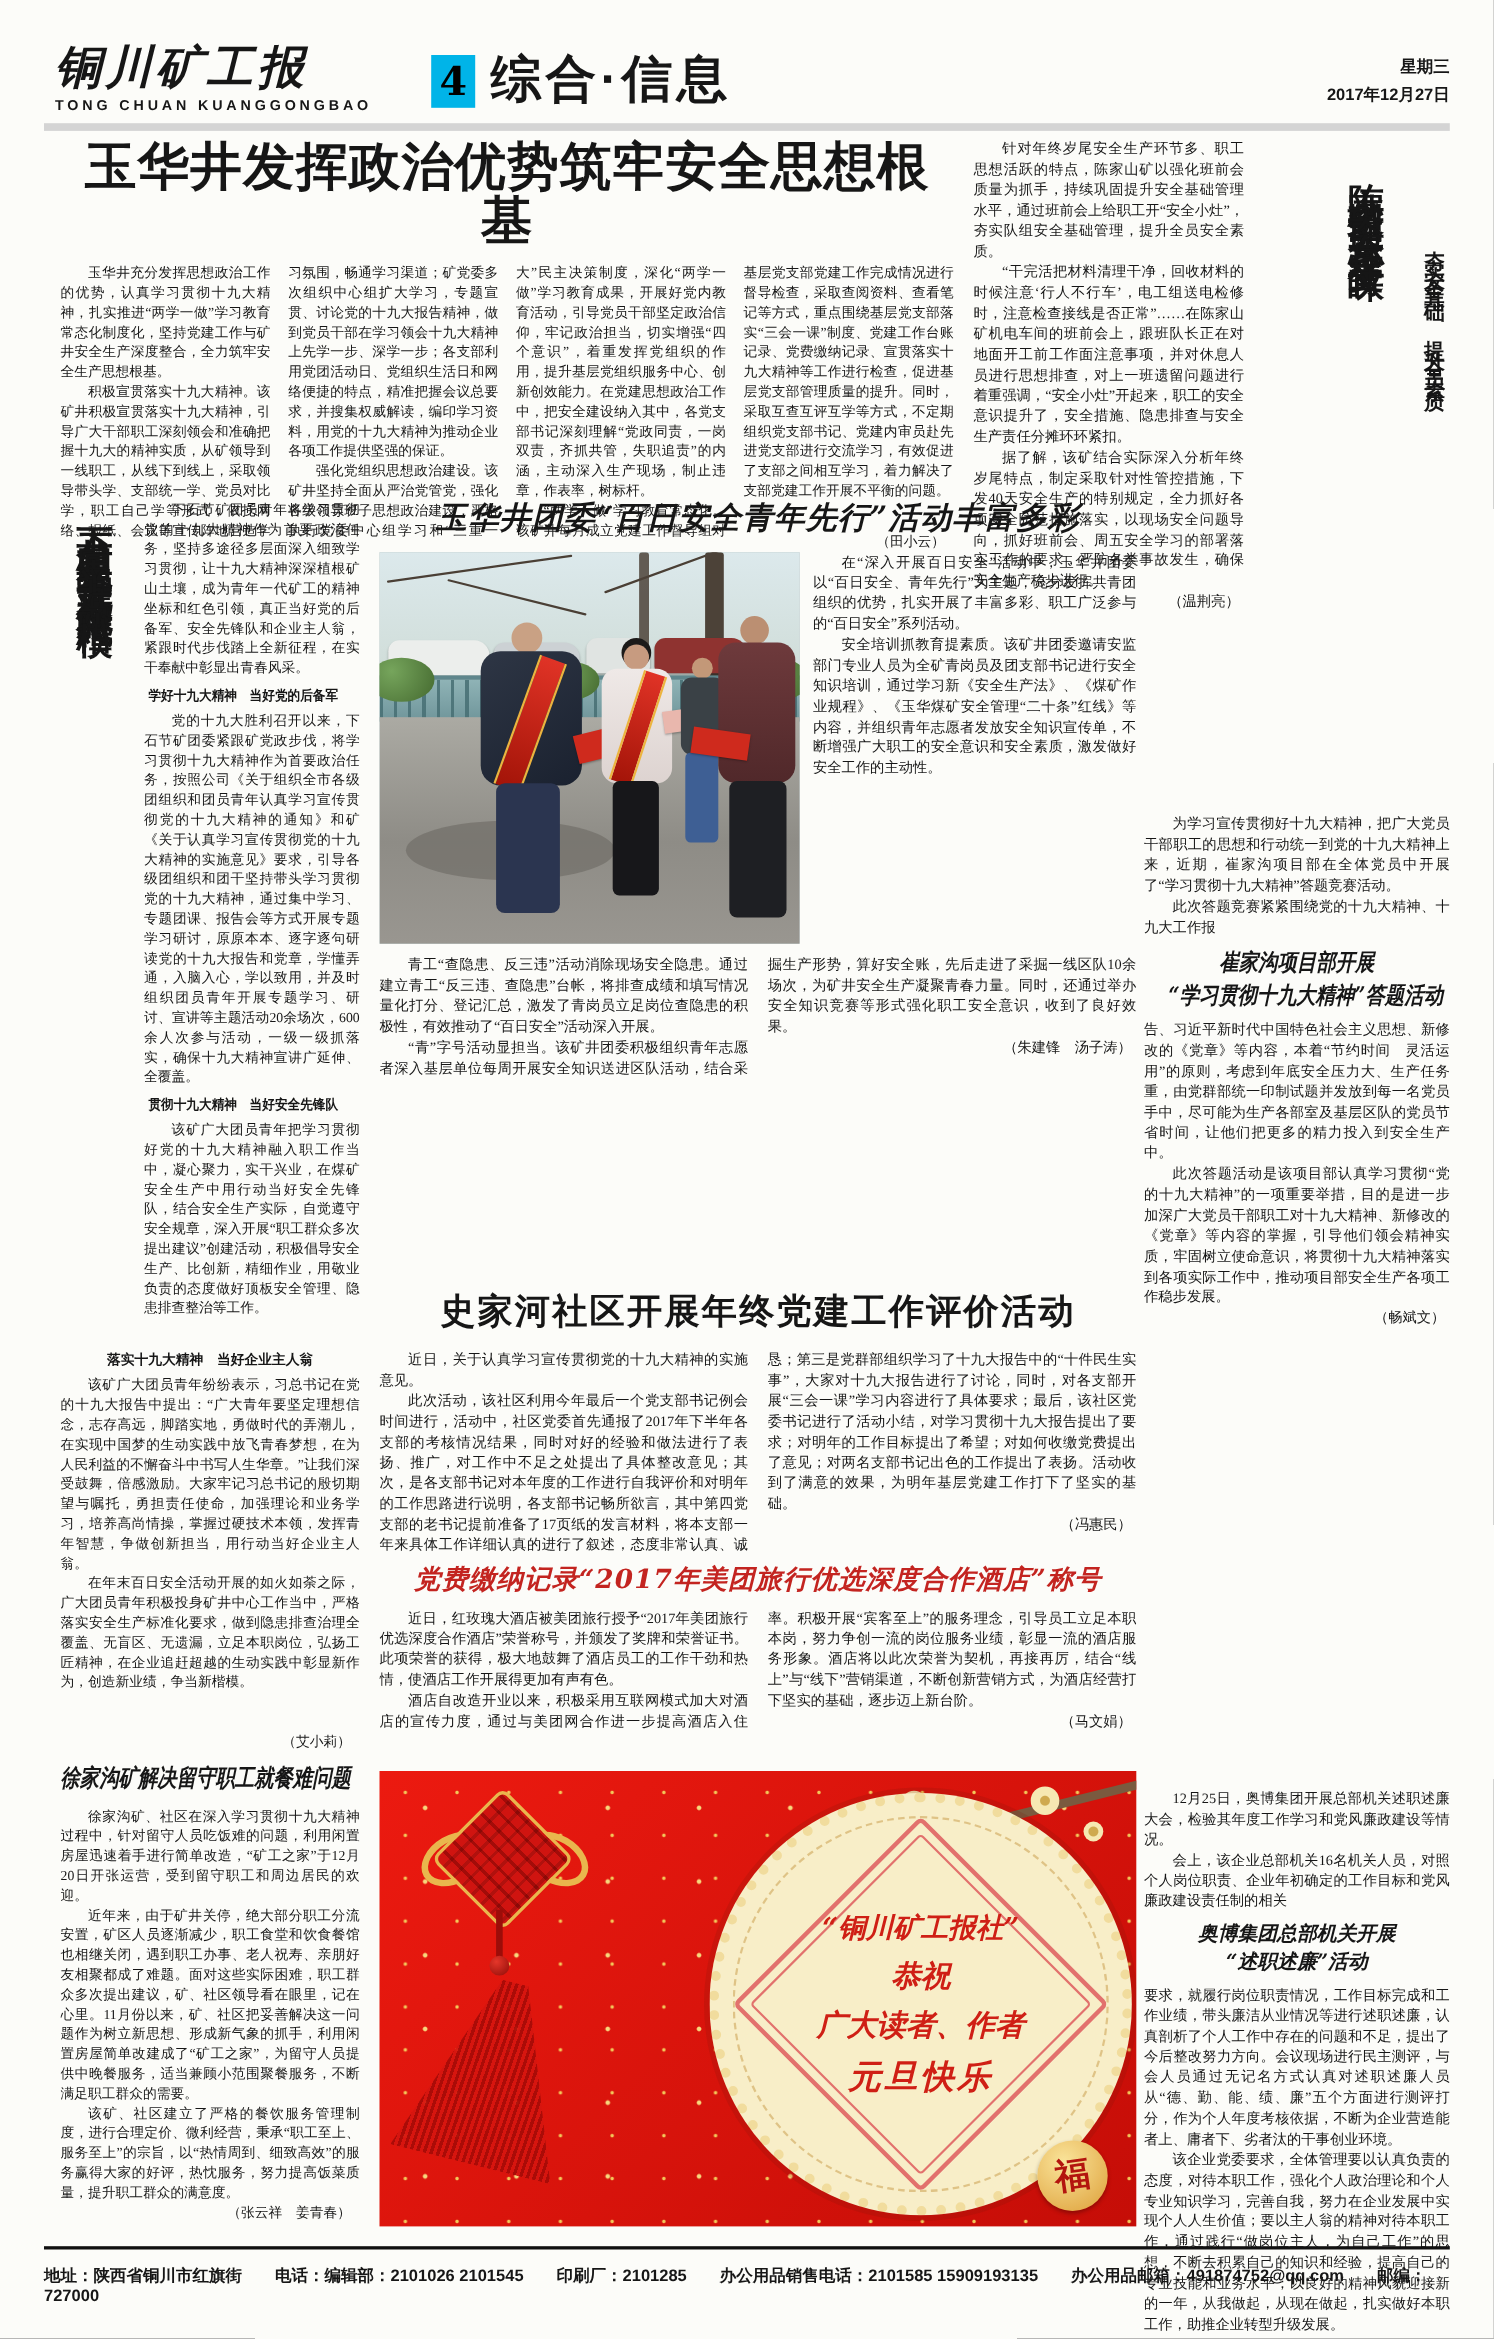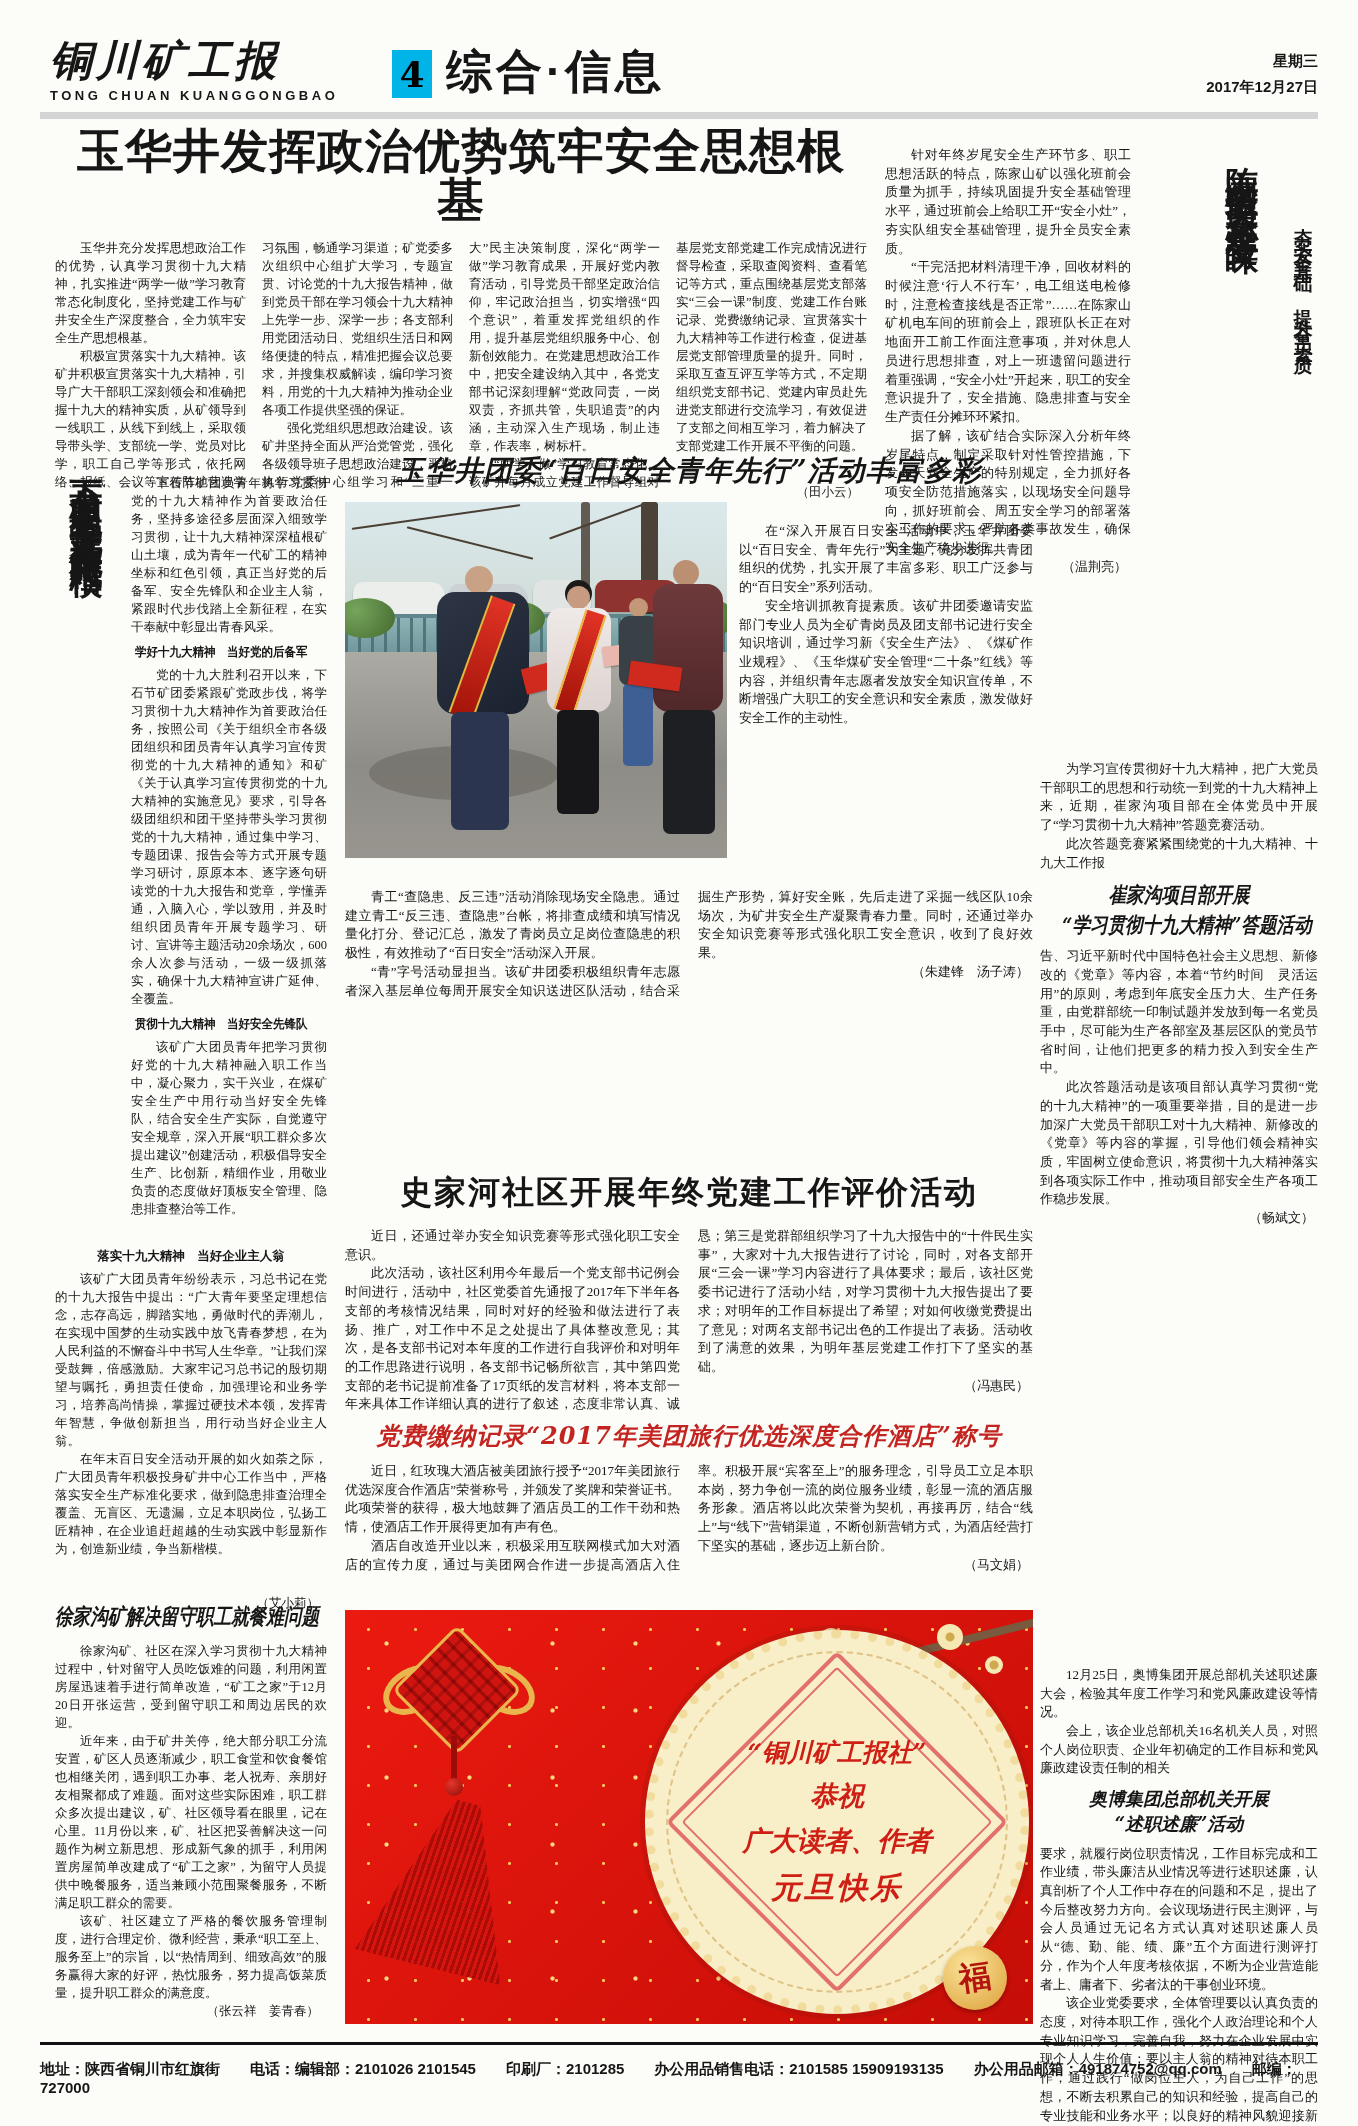--- a/index.html
+++ b/index.html
@@ -15,21 +15,21 @@
   .page-badge{width:40px;height:48px;background:#00b4e8;color:#000;display:flex;
               align-items:center;justify-content:center;font-family:"DejaVu Serif",serif;
               font-size:36px;font-weight:bold;}
   .section-title{font-family:"Liberation Sans",sans-serif;font-weight:900;font-size:46px;
                  letter-spacing:4px;line-height:1.1;}
   .date-block{text-align:right;font-family:"Liberation Sans",sans-serif;font-weight:bold;
               font-size:15px;line-height:1.7;}
   .gray-rule{background:#d4d4d4;}
 
   
-  .jbody{font-size:12.5px;line-height:1.44;text-align:justify;overflow:hidden;position:relative;margin-top:20px;}
+  .jbody{font-size:12.5px;line-height:1.44;text-align:justify;overflow:hidden;position:relative;}
   .jbody p{margin:0;text-indent:2em;}
   .jbody p.cont{text-indent:0;}
   .byline{text-indent:0 !important;text-align:right;padding-right:4px;}
   .abs-by{position:absolute;right:4px;bottom:0;background:#fcfcf9;padding-left:12px;text-indent:0;}
   .subhead{font-family:"Liberation Sans",sans-serif;font-weight:bold;text-indent:0 !important;
            text-align:center;margin:7px 0 5px !important;white-space:nowrap;}
   .cols2{column-count:2;column-gap:18px;}
   .cols4{column-count:4;column-gap:16px;}
 
   
@@ -259,21 +259,21 @@
           <p>“青”字号活动显担当。该矿井团委积极组织青年志愿者深入基层单位每周开展安全知识送进区队活动，结合采掘生产形势，算好安全账，先后走进了采掘一线区队10余场次，为矿井安全生产凝聚青春力量。同时，还通过举办安全知识竞赛等形式强化职工安全意识，收到了良好效果。</p>
         </div>
       <p class="byline">（朱建锋　汤子涛）</p>
     </div>
   </div>
 
   <div class="abs" style="left:345px;top:1130px;width:688px;">
     <div class="h-sans" style="font-size:32px;letter-spacing:2px;margin-top:41px;">史家河社区开展年终党建工作评价活动</div>
     <div class="jbody cols2" style="margin-top:12px;height:214px;font-size:13px;">
       <div>
-          <p>近日，还通过举办安全知识竞赛等形式强化职工安全意识。</p>
+          <p>近日，关于认真学习宣传贯彻党的十九大精神的实施意见。</p>
           <p>此次活动，该社区利用今年最后一个党支部书记例会时间进行，活动中，社区党委首先通报了2017年下半年各支部的考核情况结果，同时对好的经验和做法进行了表扬、推广，对工作中不足之处提出了具体整改意见；其次，是各支部书记对本年度的工作进行自我评价和对明年的工作思路进行说明，各支部书记畅所欲言，其中第四党支部的老书记提前准备了17页纸的发言材料，将本支部一年来具体工作详细认真的进行了叙述，态度非常认真、诚恳；第三是党群部组织学习了十九大报告中的“十件民生实事”，大家对十九大报告进行了讨论，同时，对各支部开展“三会一课”学习内容进行了具体要求；最后，该社区党委书记进行了活动小结，对学习贯彻十九大报告提出了要求；对明年的工作目标提出了希望；对如何收缴党费提出了意见；对两名支部书记出色的工作提出了表扬。活动收到了满意的效果，为明年基层党建工作打下了坚实的基础。</p>
         </div>
       <p class="byline">（冯惠民）</p>
     </div>
   </div>
 
   <div class="abs" style="left:345px;top:1420px;width:688px;">
     <div class="callig red" style="font-size:24px;letter-spacing:1px;">党费缴纳记录“2017年美团旅行优选深度合作酒店”称号</div>
     <div class="jbody cols2" style="margin-top:10px;height:134px;font-size:13px;">
       <div>

